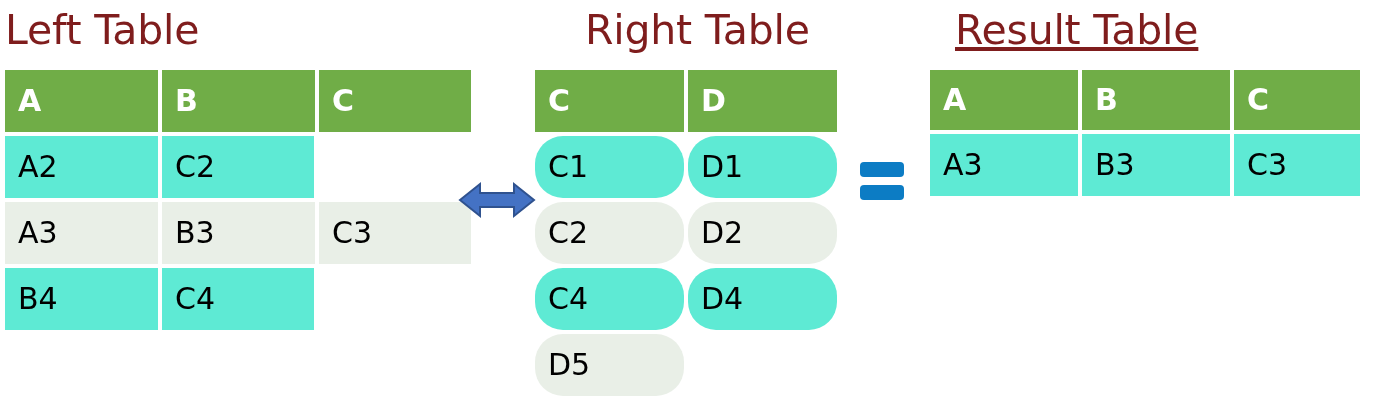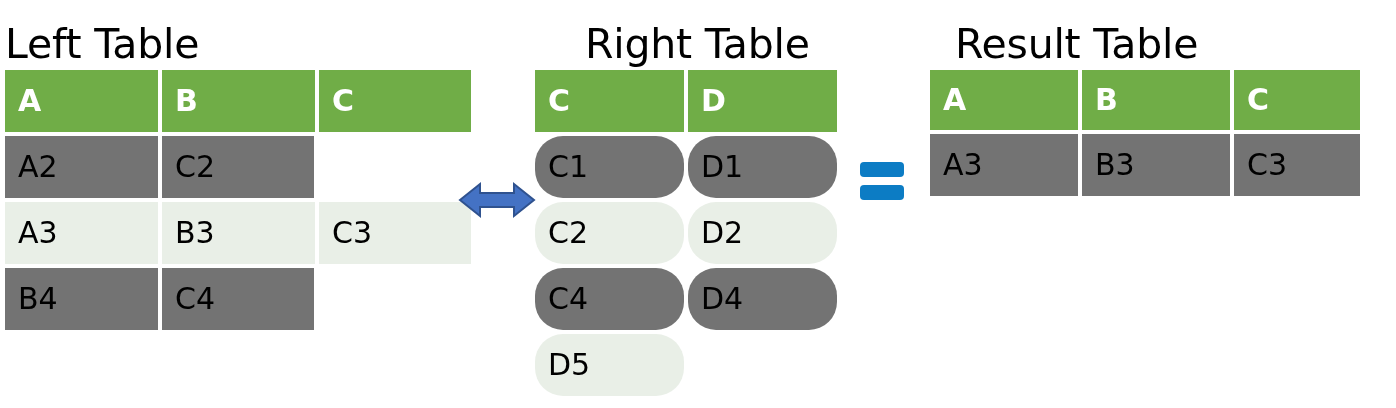--- a/index.html
+++ b/index.html
@@ -25,24 +25,24 @@
   }
 
   
   .table-block {
     position: absolute;
   }
 
   .table-title {
     position: absolute;
     left: 0;
-    top: 16px;
+    top: 2px;
     font-size: 41px;
     line-height: 41px;
-    color: #000000;
+    color: #7f1d1d;
     white-space: nowrap;
     font-weight: 400;
     letter-spacing: -0.2px;
   }
 
   .table-grid {
     position: absolute;
     display: flex;
     flex-direction: column;
   }
@@ -63,21 +63,21 @@
     overflow: hidden;
     white-space: nowrap;
   }
 
   .row-header .cell {
     background: #70AD47;
     color: #ffffff;
     font-weight: bold;
   }
 
-  .row-band-a .cell { background: #737373; }
+  .row-band-a .cell { background: #5eead4; }
   .row-band-b .cell { background: #E9EFE7; }
 
   
   .cell + .cell { margin-left: 4px; }
   .table-row + .table-row { margin-top: 4px; }
 
   
   #left-table { left: 5px; top: 8px; }
   #left-table .table-grid { left: 0; top: 62px; }
   #left-table .cell.col-0 { width: 153px; }
@@ -90,21 +90,21 @@
   #right-table { left: 535px; top: 8px; }
   #right-table .table-title { left: 18px; margin-left: 32px; }
   #right-table .table-grid { left: 0; top: 62px; }
   #right-table .cell.col-0 { width: 149px; }
   #right-table .cell.col-1 { width: 149px; }
   #right-table .row-header .cell { height: 62px; }
   #right-table .table-row:not(.row-header) .cell { height: 62px; border-radius: 28px; }
 
   
   #result-table { left: 930px; top: 8px; }
-  #result-table .table-title { left: 25px; }
+  #result-table .table-title { left: 25px; text-decoration: underline; }
   #result-table .table-grid { left: 0; top: 62px; }
   #result-table .cell.col-0 { width: 148px; }
   #result-table .cell.col-1 { width: 148px; }
   #result-table .cell.col-2 { width: 126px; }
   #result-table .row-header .cell { height: 60px; }
   #result-table .table-row:not(.row-header) .cell { height: 62px; }
 
   
   #join-arrow {
     position: absolute;

